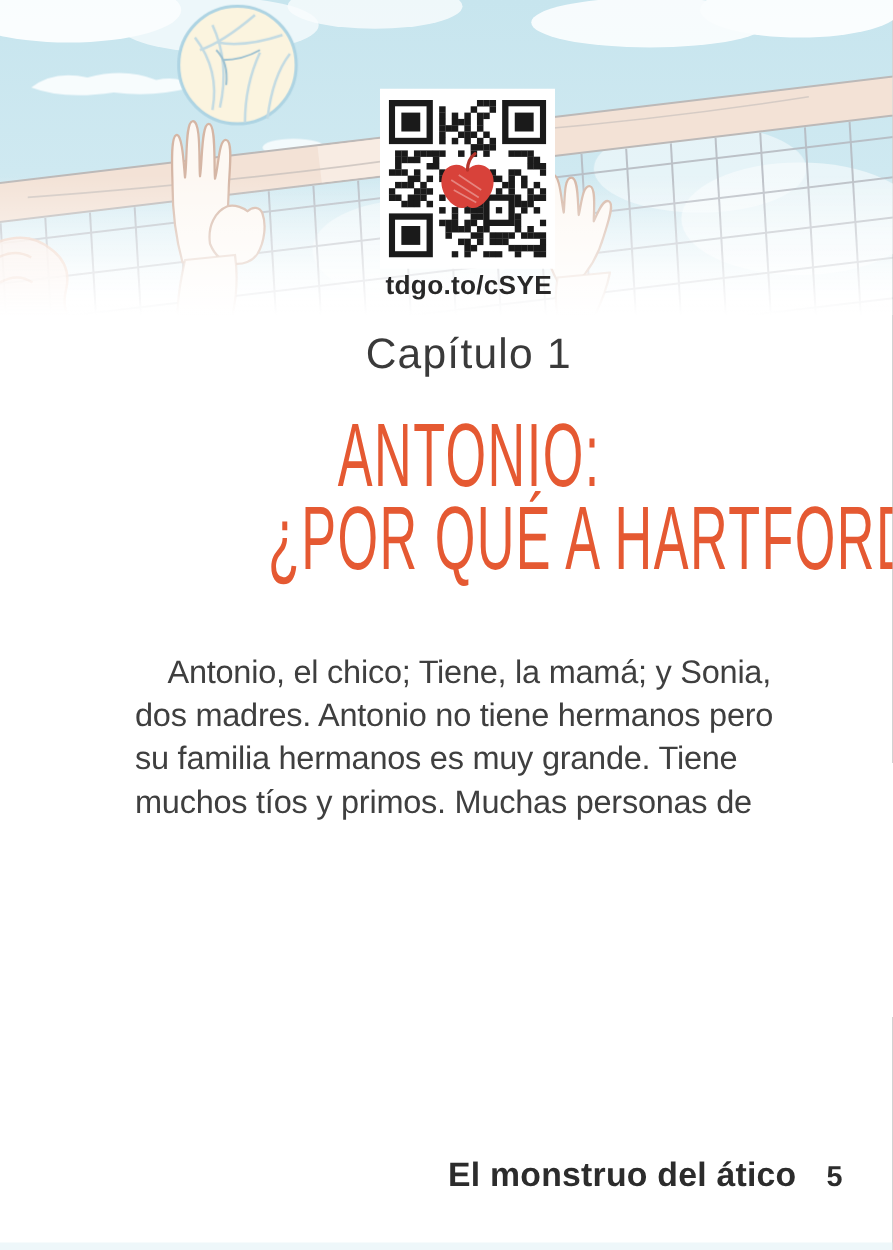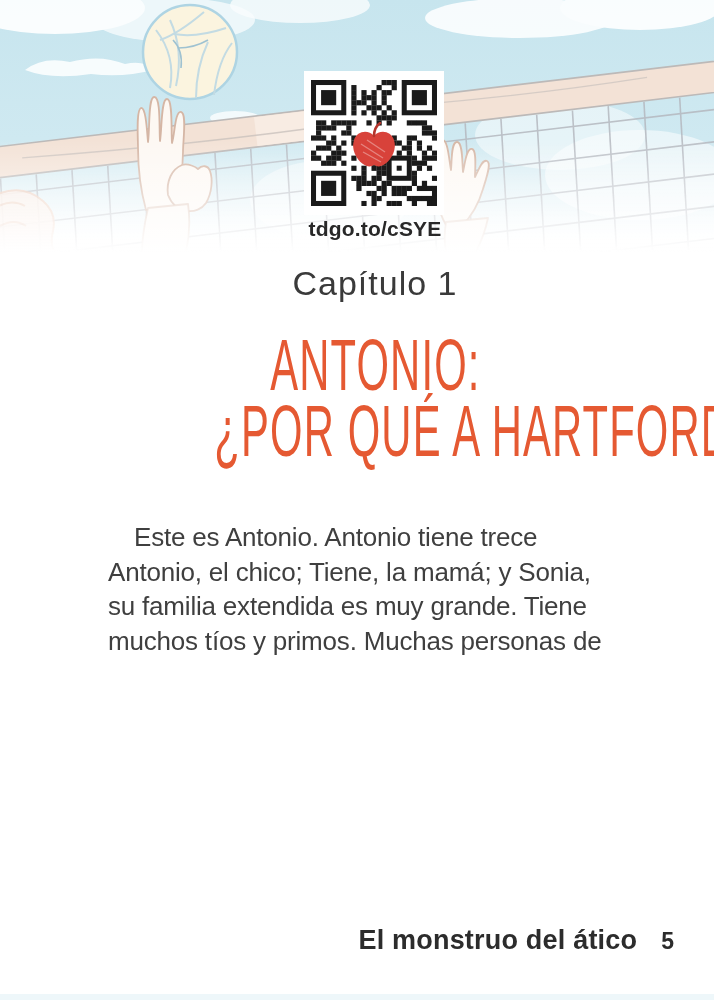--- a/index.html
+++ b/index.html
@@ -372,23 +372,23 @@
   <div class="qr-caption">tdgo.to/cSYE</div>
 
   <div class="chapter-label">Capítulo 1</div>
 
   <h1 class="chapter-title" style="margin:0;">
     <span class="tline"><span>ANTONIO:</span></span>
     <span class="tline"><span>¿POR QUÉ A HARTFORD?</span></span>
   </h1>
 
   <div class="body-text">
-    <div class="body-line">Este es Antonio. Antonio tiene trece</div>
     <div class="body-line">Antonio, el chico; Tiene, la mamá; y Sonia,</div>
-    <div class="body-line">su familia extendida es muy grande. Tiene</div>
+    <div class="body-line">dos madres. Antonio no tiene hermanos pero</div>
+    <div class="body-line">su familia hermanos es muy grande. Tiene</div>
     <div class="body-line">muchos tíos y primos. Muchas personas de</div>
   </div>
 
   <div class="footer">
     <span class="book-title">El monstruo del ático</span>
     <span class="page-number">5</span>
   </div>
 
   <div class="bottom-strip"></div>
 </div>

